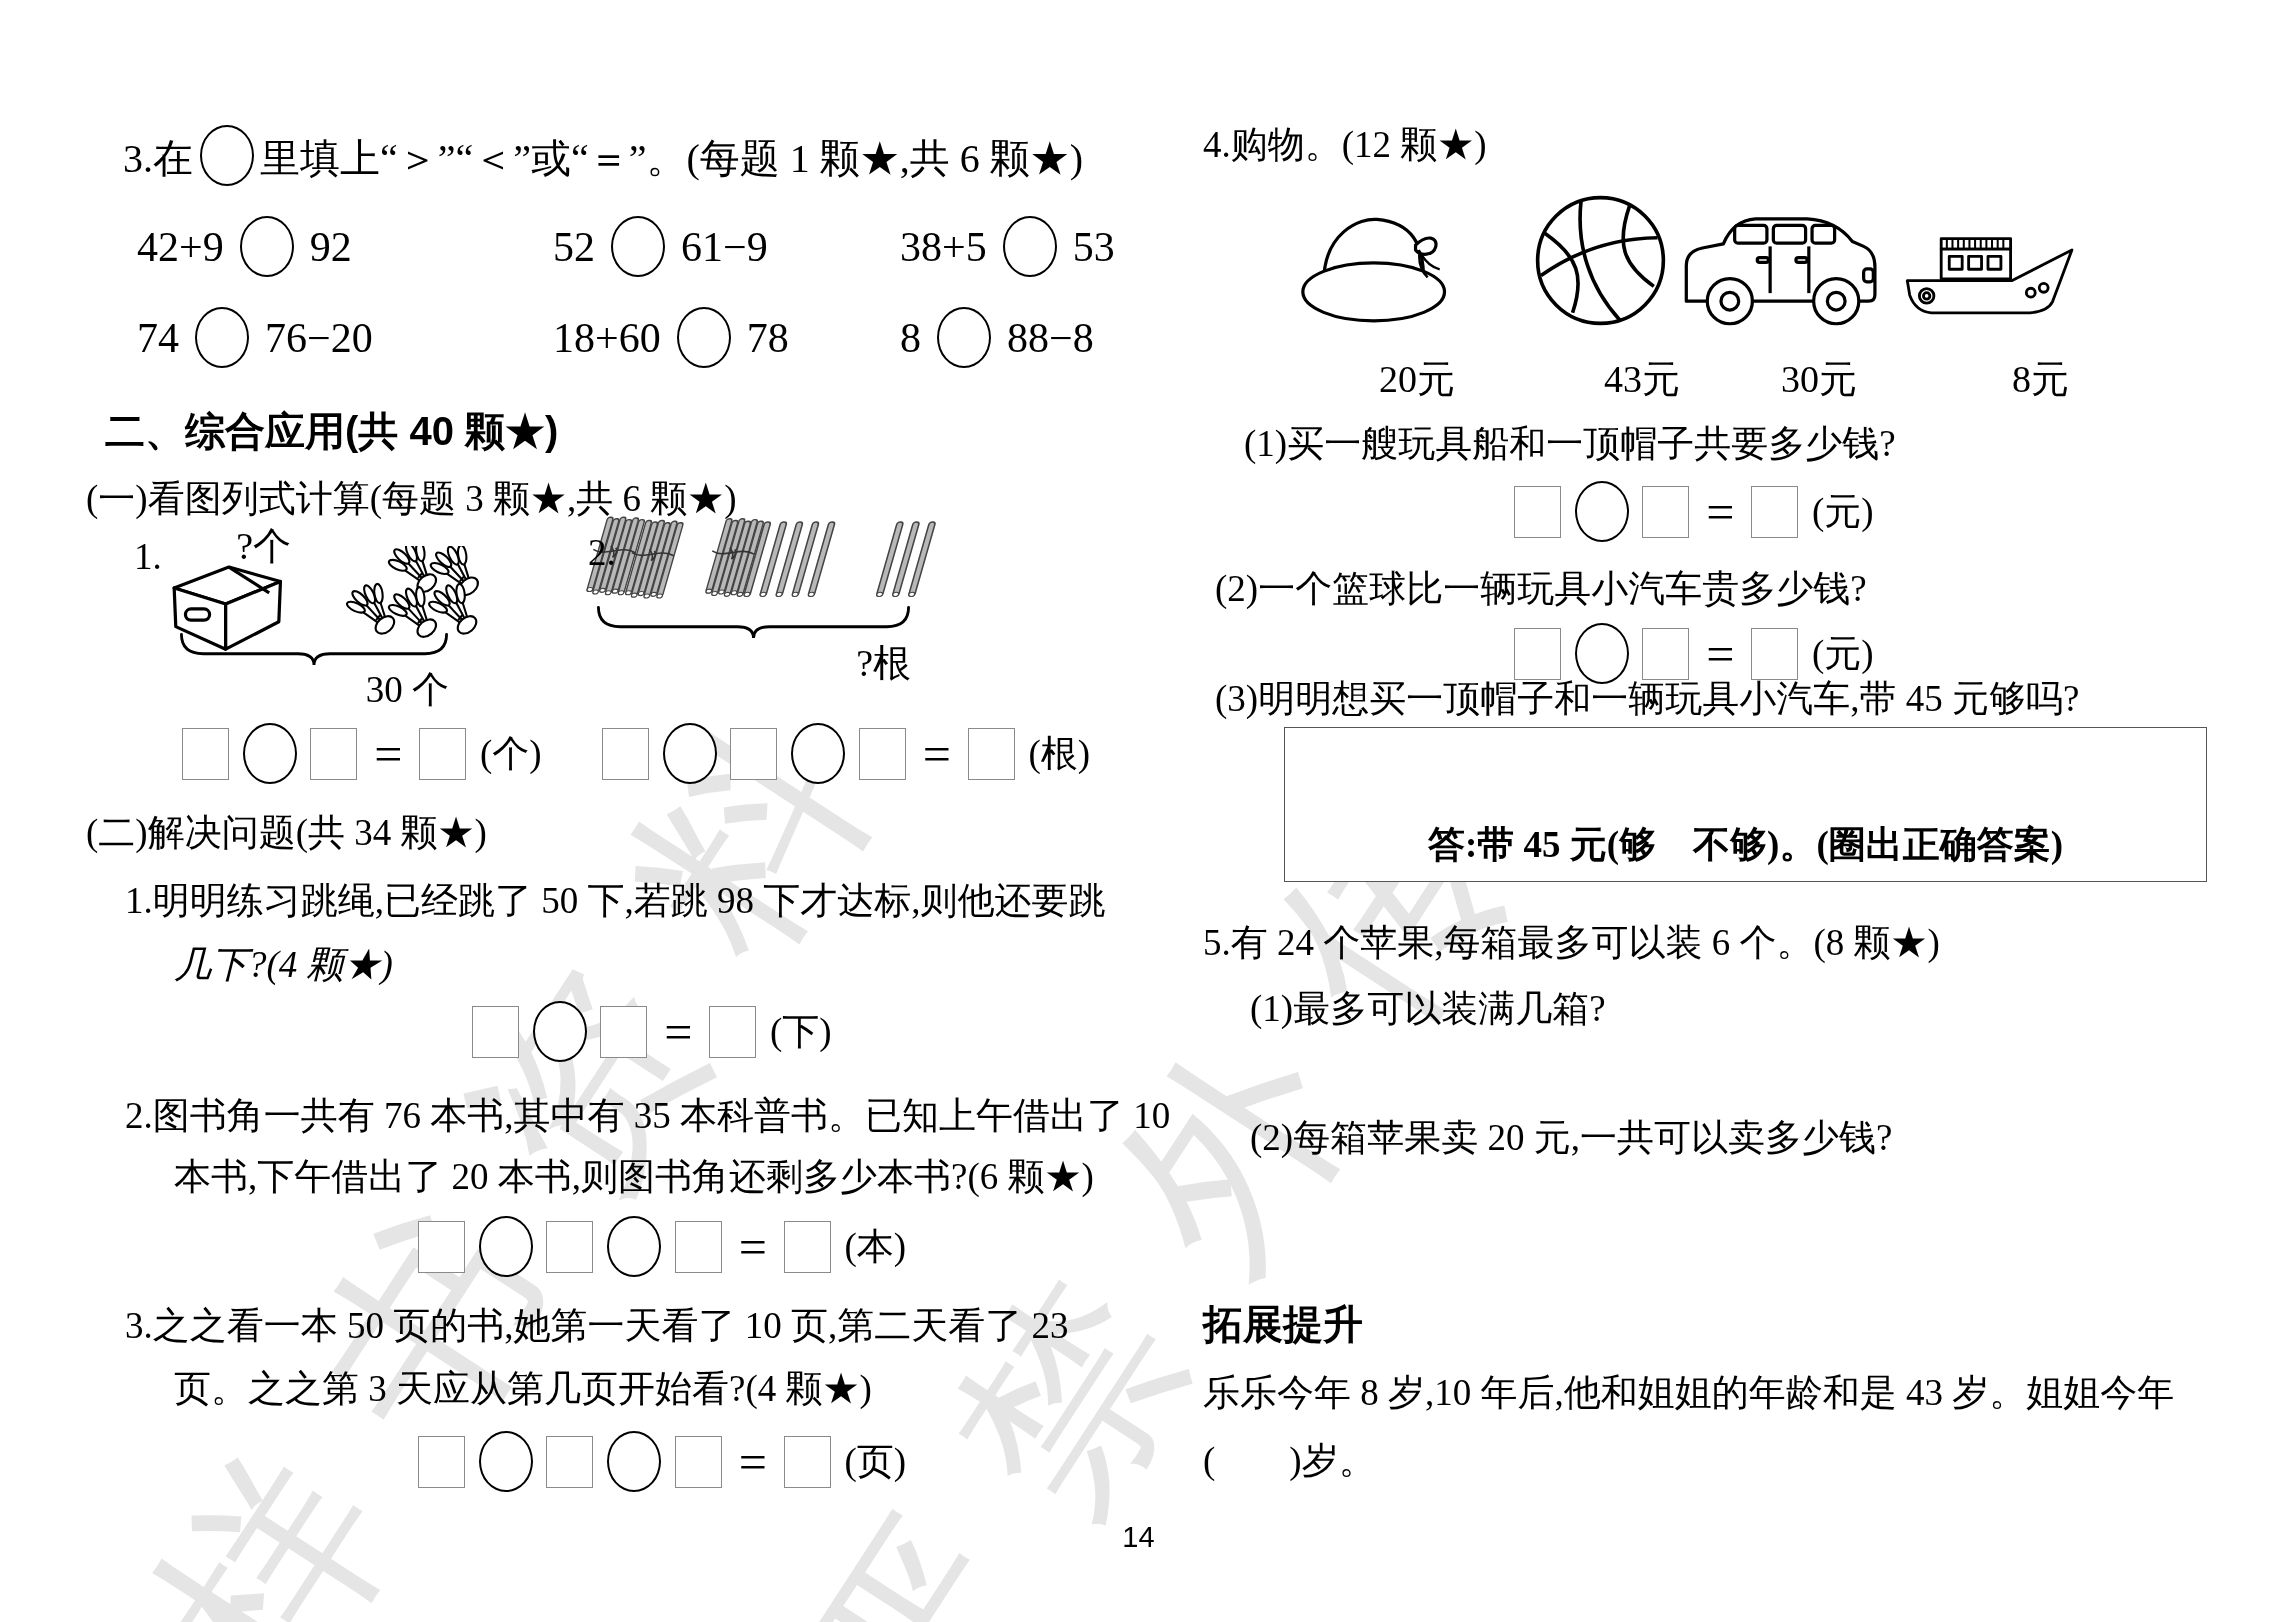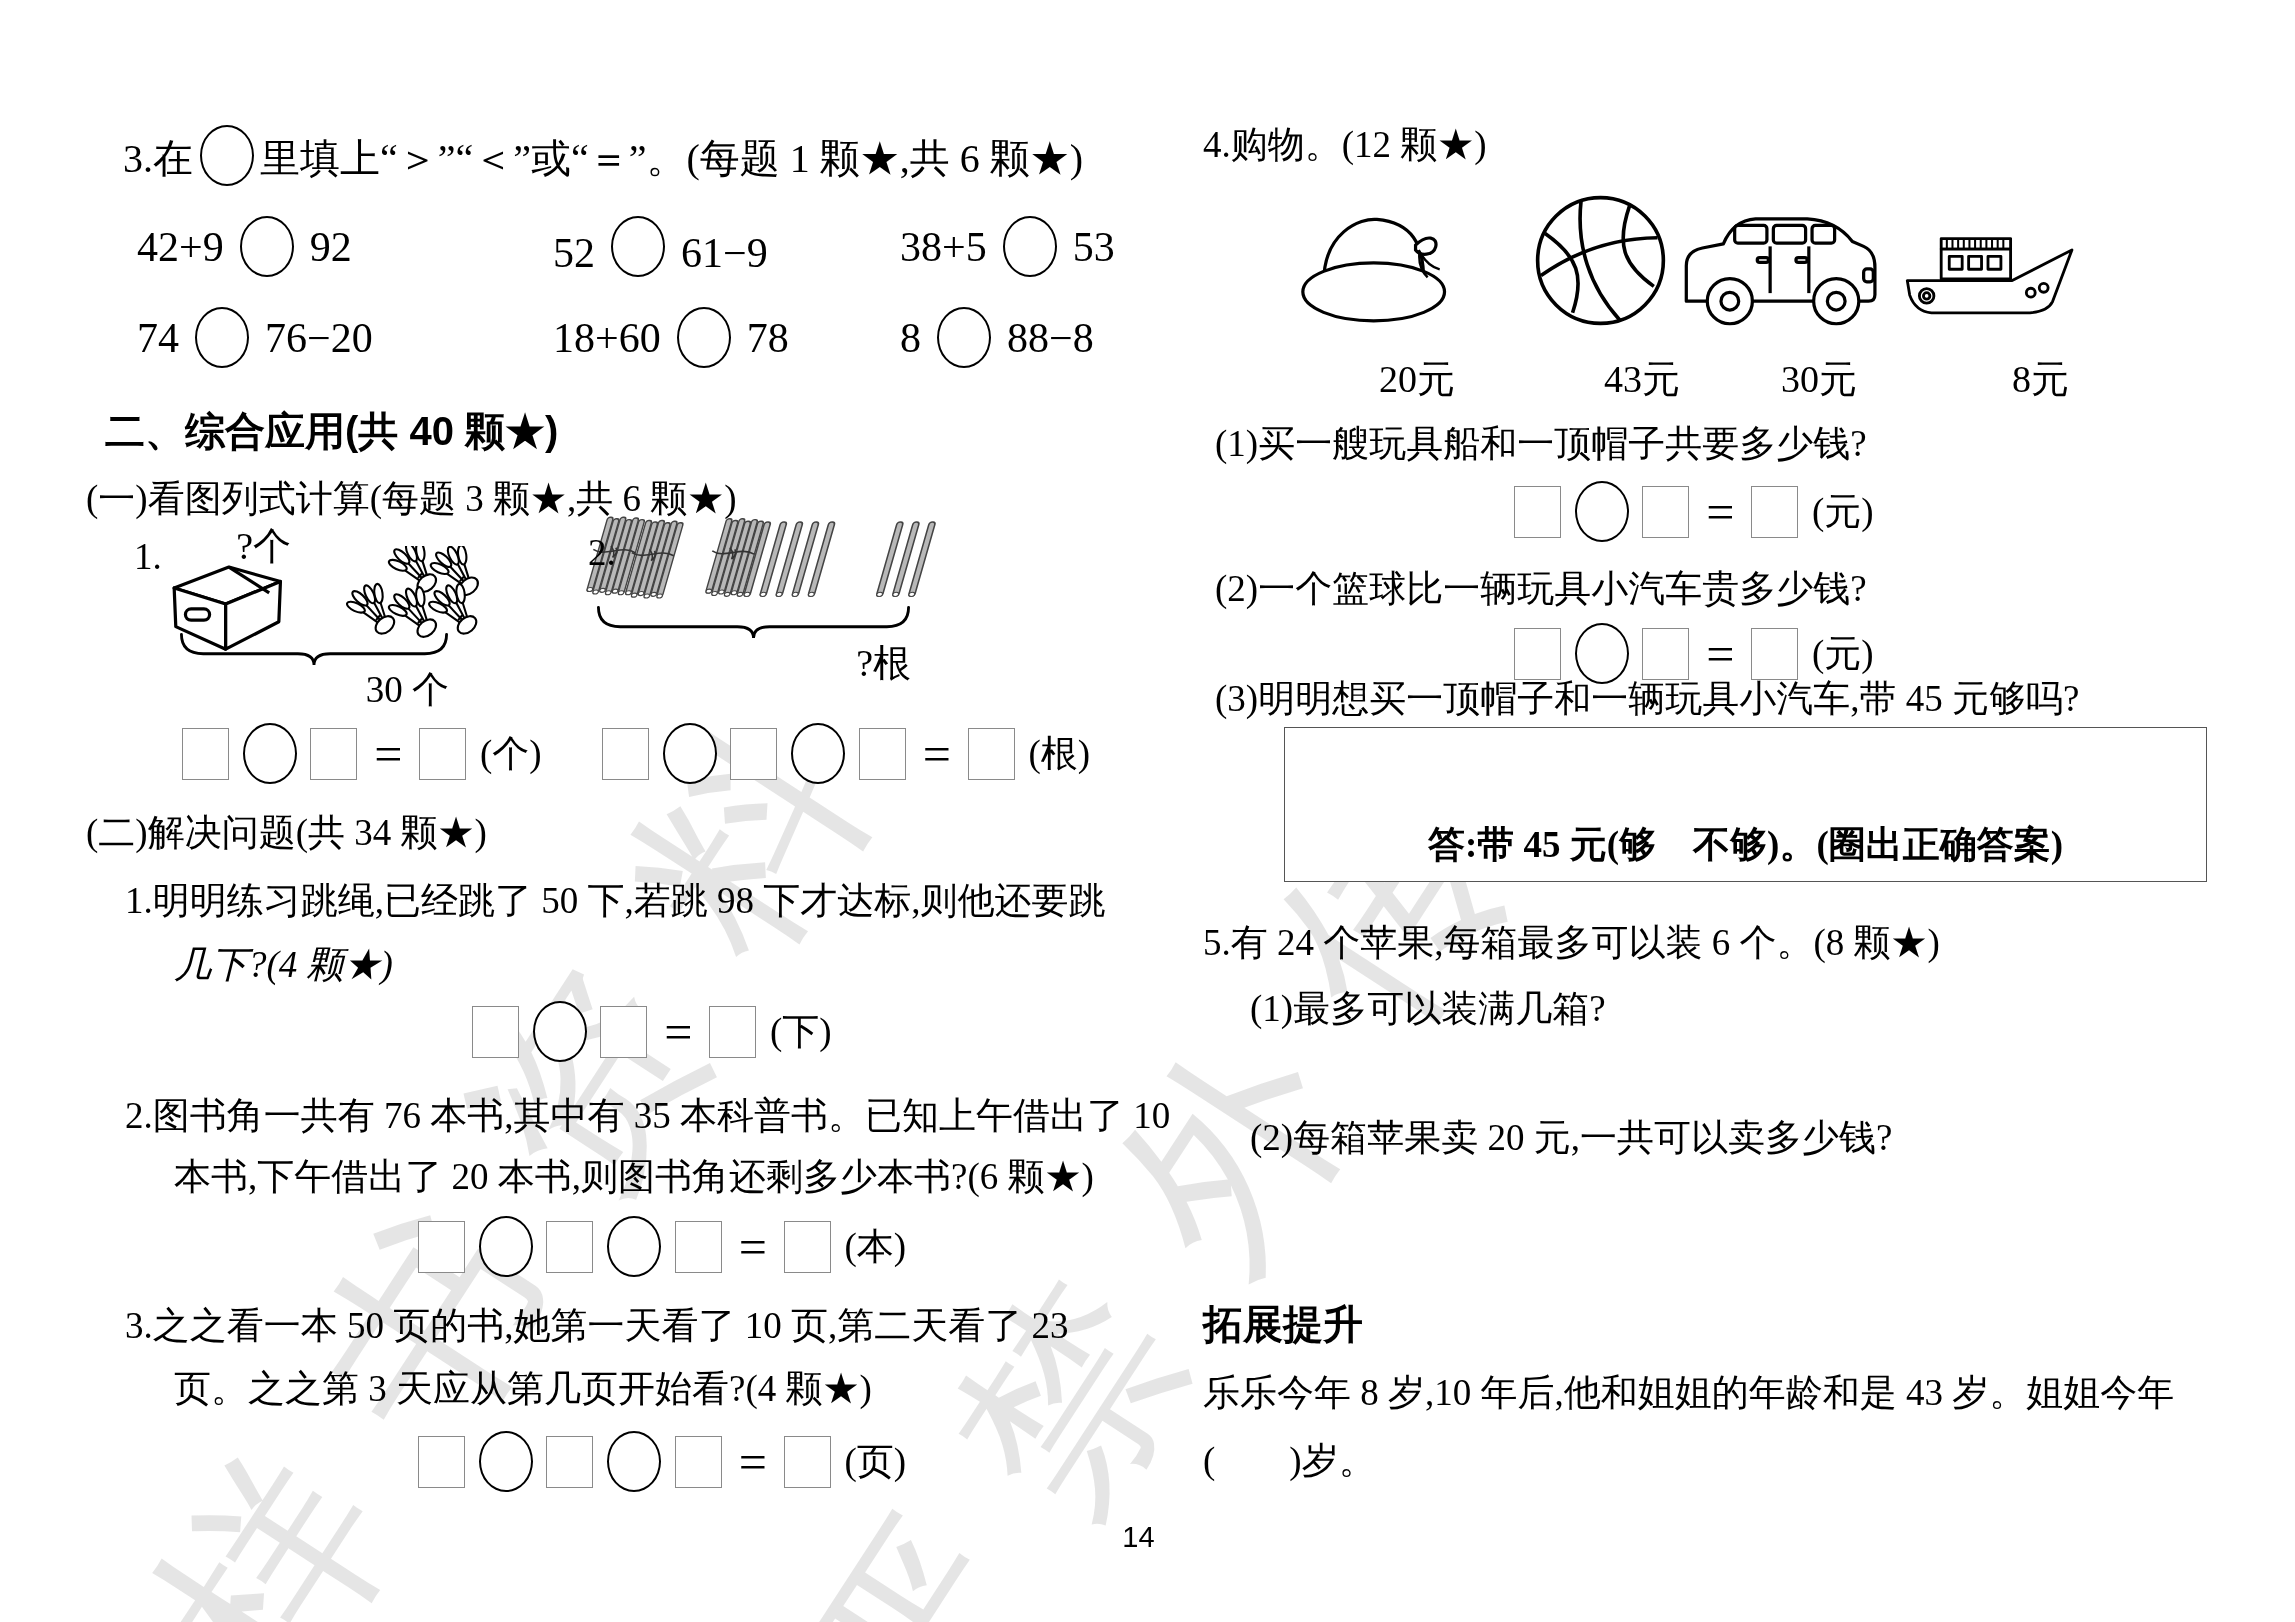--- a/index.html
+++ b/index.html
@@ -42,21 +42,21 @@
 
   <div class="line big" style="left:123px; top:125px;">
     <span>3.在</span><span class="cc inline"></span><span>里填上“＞”“＜”或“＝”。(每题 1 颗★,共 6 颗★)</span>
   </div>
 
   <div class="cmp" style="left:137px; top:216px;">
     <span>42+9</span>
     <span class="cc"></span>
     <span>92</span>
   </div>
-  <div class="cmp" style="left:553px; top:216px;align-items:flex-end;">
+  <div class="cmp" style="left:553px; top:216px;">
     <span>52</span>
     <span class="cc"></span>
     <span>61−9</span>
   </div>
   <div class="cmp" style="left:900px; top:216px;">
     <span>38+5</span>
     <span class="cc"></span>
     <span>53</span>
   </div>
   <div class="cmp" style="left:137px; top:307px;">
@@ -279,21 +279,21 @@
       <circle cx="34" cy="99" r="9"></circle>
       <circle cx="34" cy="99" r="4"></circle>
     </g>
   </svg>
 
   <div class="figlabel" style="left:1298px; top:354px; width:157px;">20元</div>
   <div class="figlabel" style="left:1523px; top:354px; width:157px;">43元</div>
   <div class="figlabel" style="left:1700px; top:354px; width:157px;">30元</div>
   <div class="figlabel" style="left:1912px; top:354px; width:157px;">8元</div>
 
-  <div class="line" style="left:1215px; top:420px;">(1)买一艘玩具船和一顶帽子共要多少钱?</div>
+  <div class="line" style="left:1244px; top:420px;">(1)买一艘玩具船和一顶帽子共要多少钱?</div>
   <div class="eq" style="left:1514px; top:481px;">
     <span class="eb"></span>
     <span class="ec"></span>
     <span class="eb"></span>
     <span class="eqs">=</span>
     <span class="eb"></span>
     <span class="eu">(元)</span>
   </div>
 
   <div class="line" style="left:1215px; top:565px;">(2)一个篮球比一辆玩具小汽车贵多少钱?</div>

